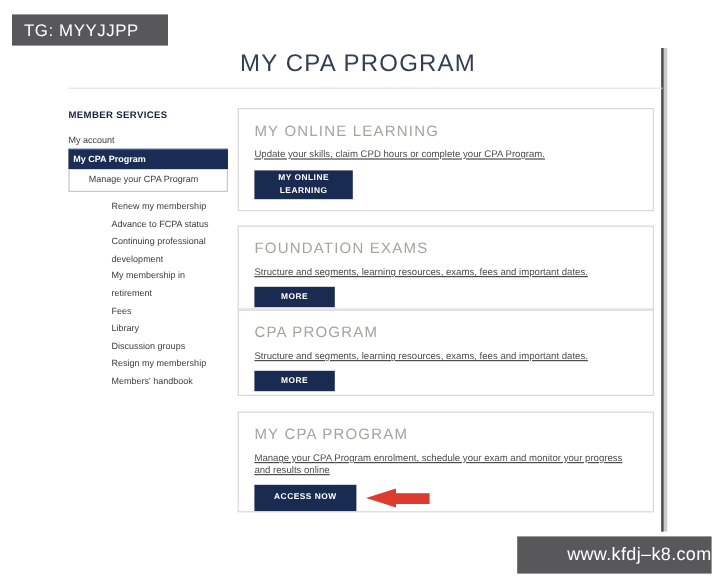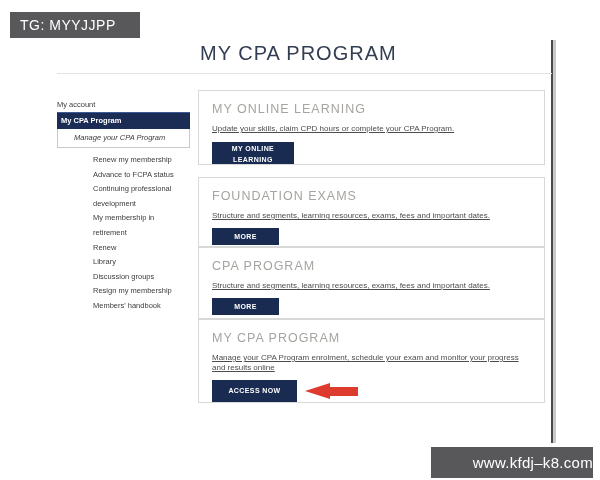--- a/index.html
+++ b/index.html
@@ -27,30 +27,30 @@
 
   
   .sidebar { position: absolute; left: 57px; top: 90px; width: 133px; color: #3c3c3c; }
   .sb-header { font-size: 8px; font-weight: bold; color: #16203a;
     letter-spacing: 0.3px; line-height: 12px; }
   .sb-account { font-size: 7.5px; line-height: 14px; margin-top: 8px; cursor: pointer; }
   .sb-active { background: #1b2c55; border-top: 1px solid #3c5a96; color: #fff;
     font-size: 7.5px; font-weight: bold; height: 17px; line-height: 16px;
     padding-left: 4px; cursor: pointer; }
   .sb-subbox { border: 1px solid #c9c9c9; border-top: none; height: 19px; }
-  .sb-subitem { font-size: 7.5px; line-height: 18px; padding-left: 16px; cursor: pointer; font-style: italic; }
+  .sb-subitem { font-size: 7.5px; line-height: 18px; padding-left: 16px; cursor: pointer; }
   .sb-list { list-style: none; margin-top: 5px; margin-left: 36px; }
   .sb-list li { font-size: 7.5px; line-height: 14.6px; cursor: pointer; }
 
   
   .cards { position: absolute; left: 198px; top: 90px; width: 347px; }
   .card { border: 1px solid #d8d8d8; background: #fff; padding: 11px 13px; overflow: hidden; }
-  .card-1 { height: 75px; margin-bottom: 12px; }
+  .card-1 { height: 86px; margin-bottom: 12px; }
   .card-2 { height: 70px; margin-bottom: 0; }
-  .card-3 { height: 72px; }
+  .card-3 { height: 72px; margin-bottom: 13px; }
   .card-4 { height: 84px; }
   .card-title { font-size: 12.5px; color: #a6a4a0; letter-spacing: 1px; font-weight: 400; }
   .card-desc { font-size: 8px; color: #4d4d4d; margin-top: 8px; line-height: 9.5px; text-decoration: underline; }
   .btn { background: #1a2b52; color: #fff; border: none; font-weight: bold;
     font-size: 7px; letter-spacing: 0.4px; text-align: center; cursor: pointer;
     font-family: "Liberation Sans", sans-serif; display: block; }
   .btn-two-line { width: 82px; height: 24px; line-height: 11px; margin-top: 8px;
     padding-top: 1px; white-space: normal; }
   .btn-more { width: 67px; height: 17px; line-height: 17px; margin-top: 7px; }
   .btn-access { width: 85px; height: 22px; line-height: 22px; margin-top: 8px; }
@@ -67,31 +67,32 @@
 <div class="stage">
 
   <div class="tg-badge">TG: MYYJJPP</div>
 
   <div class="right-edge"></div>
 
   <h1 class="page-title">MY CPA PROGRAM</h1>
   <div class="title-rule"></div>
 
   <aside class="sidebar">
+    <div class="sb-header">MEMBER SERVICES</div>
     <div class="sb-account">My account</div>
     <div class="sb-active">My CPA Program</div>
     <div class="sb-subbox">
       <div class="sb-subitem">Manage your CPA Program</div>
     </div>
     <ul class="sb-list">
       <li>Renew my membership</li>
       <li>Advance to FCPA status</li>
       <li>Continuing professional development</li>
       <li>My membership in retirement</li>
-      <li>Renew</li>
+      <li>Fees</li>
       <li>Library</li>
       <li>Discussion groups</li>
       <li>Resign my membership</li>
       <li>Members' handbook</li>
     </ul>
   </aside>
 
   <main class="cards">
 
     <section class="card card-1">

